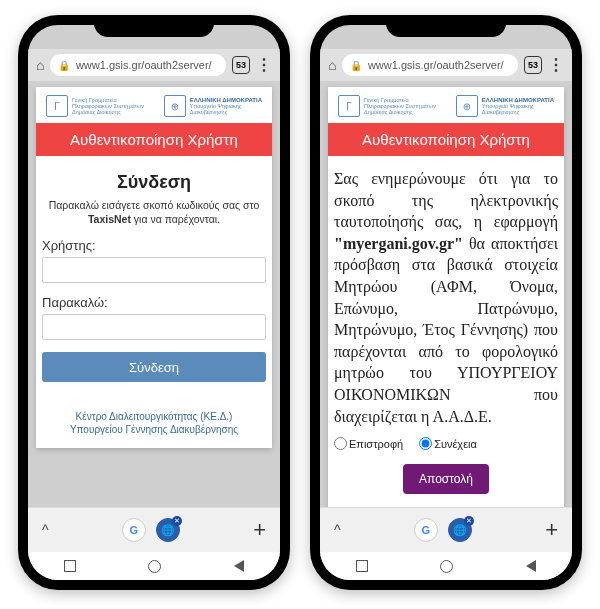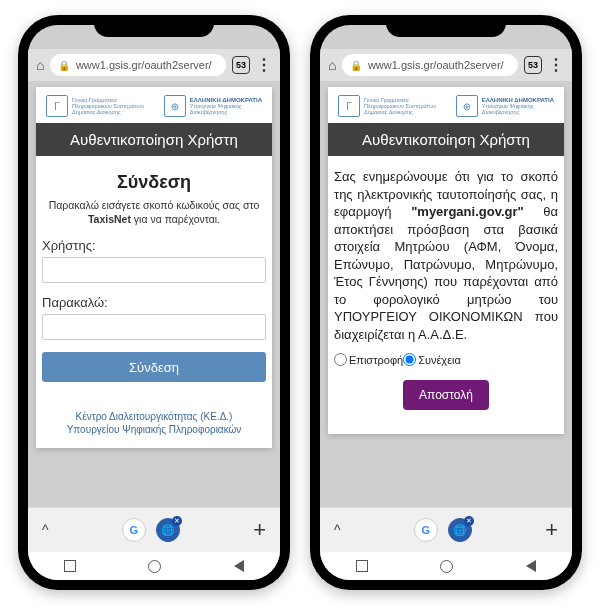--- a/index.html
+++ b/index.html
@@ -120,21 +120,21 @@
     display:flex;align-items:center;justify-content:center;
     border-radius:2px;
   }
   .logo-text {
     font-size: 5.5px;
     line-height: 1.1;
     color: #5a8bbb;
   }
   .logo-text .top { font-weight: bold; color:#3a6a9a; font-size:6px;}
   .banner {
-    background: #404040;
+    background: #ef4444;
     color: #fff;
     text-align: center;
     font-size: 15px;
     padding: 8px 12px;
   }
   .section {
     padding: 10px 6px;
   }
   .login-title {
     font-size: 18px;
@@ -177,29 +177,30 @@
     cursor: pointer;
   }
   .footer-link {
     font-size: 10px;
     color: #3a6a9a;
     text-align: center;
     padding: 18px 14px 12px;
     line-height:1.3;
   }
   .consent-text {
-    font-size: 13px;
+    font-size: 16px;
     color: #222;
     line-height: 1.35;
     text-align: justify;
     padding: 2px 0 10px;
+    font-family: Liberation Serif, serif;
   }
   .radio-row {
     display: flex;
-    gap: 0;
+    gap: 16px;
     font-size: 11px;
     color: #222;
     align-items: center;
     margin-bottom: 14px;
   }
   .radio-opt {
     display: flex;
     align-items: center;
     gap: 2px;
   }
@@ -296,21 +297,21 @@
           <div class="login-title">Σύνδεση</div>
           <div class="intro">
             <span>Παρακαλώ εισάγετε σκοπό κωδικούς σας στο </span><b>TaxisNet</b><span> για να παρέχονται.</span>
           </div>
           <div class="label">Χρήστης:</div>
           <input class="field" type="text" style="">
           <div class="label">Παρακαλώ:</div>
           <input class="field" type="password" style="">
           <button class="btn-primary">Σύνδεση</button>
         </div>
-        <div class="footer-link">Κέντρο Διαλειτουργικότητας (ΚΕ.Δ.) Υπουργείου Ψηφιακής Πληροφοριακών</div>
+        <div class="footer-link">Κέντρο Διαλειτουργικότητας (ΚΕ.Δ.) Υπουργείου Γέννησης Διακυβέρνησης</div>
       </div>
     </div>
 
     <div class="bottom-strip">
       <span class="chev">^</span>
       <div class="bs-left">
         <div class="bs-circle">
             <span style="color:#4285F4;font-weight:bold">G</span>
           </div>
         <div class="bs-circle bs-blue">🌐<span class="badge">✕</span></div>

